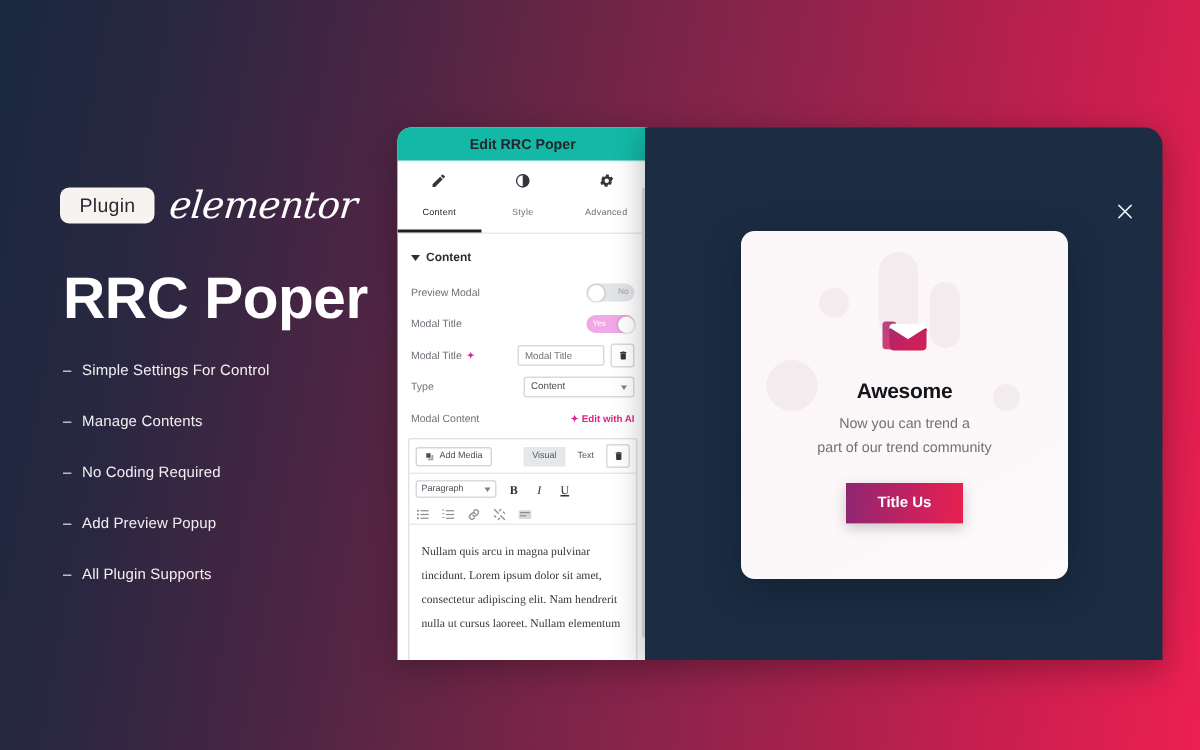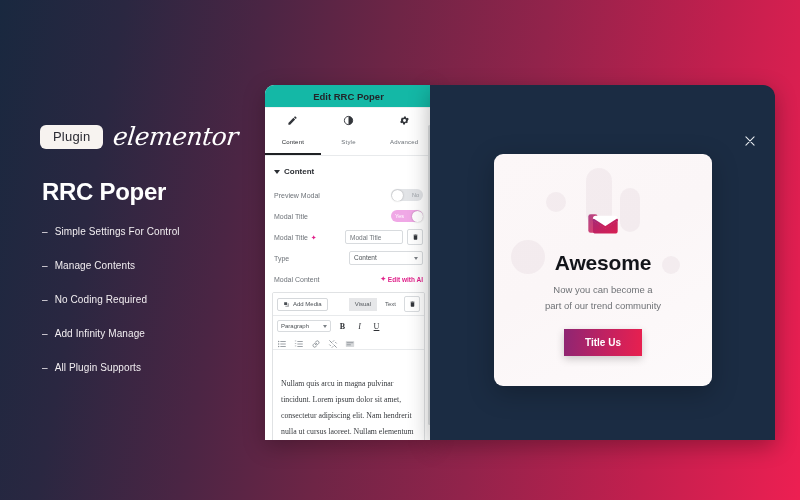--- a/index.html
+++ b/index.html
@@ -51,21 +51,21 @@
     font-family: "DejaVu Serif", serif;
     font-style: italic;
     font-size: 25px;
     font-weight: 400;
     letter-spacing: -.5px;
     transform: skewX(-6deg) translateY(-1px);
     display: inline-block;
   }
   .product-title {
     color: #ffffff;
-    font-size: 24px;
+    font-size: 39px;
     font-weight: bold;
     letter-spacing: -0.3px;
     margin: 26px 0 0 2px;
   }
   .feature-list {
     list-style: none;
     margin: 20px 0 0 2px;
     padding: 0;
   }
   .feature-list li {
@@ -303,21 +303,21 @@
   .tb-btn {
     font-size: 8px;
     color: #2e3135;
     width: 11px;
     text-align: center;
     font-family: "Liberation Serif", serif;
   }
   .tb-ico { width: 11px; height: 11px; display: inline-block; }
   .editor-body {
     border-top: 1px solid #e8eaec;
-    padding: 26px 8px 0;
+    padding: 10px 8px 0;
     font-family: "Liberation Serif", serif;
     font-size: 7.8px;
     line-height: 2.05;
     color: #36393d;
     height: 100px;
     overflow: hidden;
   }
   .scrollbar {
     position: absolute;
     right: 1.5px;
@@ -365,21 +365,21 @@
   }
   .b1 { width: 34px; height: 34px; left: 17px; top: 86px; }
   .b2 { width: 20px; height: 20px; left: 52px; top: 38px; }
   .b3 { width: 26px; height: 58px; left: 92px; top: 14px; border-radius: 14px; }
   .b4 { width: 20px; height: 44px; left: 126px; top: 34px; border-radius: 11px; }
   .b5 { width: 18px; height: 18px; left: 168px; top: 102px; }
 
   .popup-inner { position: relative; z-index: 2; padding-top: 52px; }
   .env-ico { display: inline-block; height: 34px; }
   .popup-title {
-    font-size: 21px;
+    font-size: 14px;
     font-weight: bold;
     color: #13151a;
     margin: 9px 0 0;
     letter-spacing: -0.2px;
   }
   .popup-sub {
     font-size: 9.5px;
     color: #6f7276;
     line-height: 1.65;
     margin: 7px 0 0;
@@ -405,21 +405,21 @@
       <span class="plugin-chip">Plugin</span>
       <span class="elementor-word">elementor</span>
     </div>
 
     <div class="product-title">RRC Poper</div>
 
     <ul class="feature-list">
       <li><span class="dash">–</span><span>Simple Settings For Control</span></li>
       <li><span class="dash">–</span><span>Manage Contents</span></li>
       <li><span class="dash">–</span><span>No Coding Required</span></li>
-      <li><span class="dash">–</span><span>Add Infinity Manage</span></li>
+      <li><span class="dash">–</span><span>Add Preview Popup</span></li>
       <li><span class="dash">–</span><span>All Plugin Supports</span></li>
     </ul>
   </div>
 
   <div class="editor-panel">
     <div class="editor-head">Edit RRC Poper</div>
 
     <div class="tabs">
       <div class="tab active">
         <span class="tab-ico">
@@ -603,21 +603,21 @@
               </linearGradient>
             </defs>
             <rect x="3" y="10" width="12" height="24" rx="3" fill="url(#envg)" opacity=".85"></rect>
             <rect x="9" y="14" width="32" height="21" rx="3.5" fill="url(#envg)"></rect>
             <path d="M9 18 L9 15.5 A3.5 3.5 0 0112.5 12 L37.5 12 A3.5 3.5 0 0141 15.5 L41 18 L25 28 Z" fill="#ffffff"></path>
             <path d="M10 17.5 L25 27 L40 17.5" fill="none" stroke="url(#envg)" stroke-width="3" stroke-linecap="round" stroke-linejoin="round"></path>
           </svg>
         </span>
         <div class="popup-title">Awesome</div>
         <div class="popup-sub">
-          <span>Now you can become a</span><br>
+          <span>Now you can trend a</span><br>
           <span>part of our trend community</span>
         </div>
         <div class="join-btn">Title Us</div>
       </div>
     </div>
   </div>
 
 </div>
 
 </body></html>

